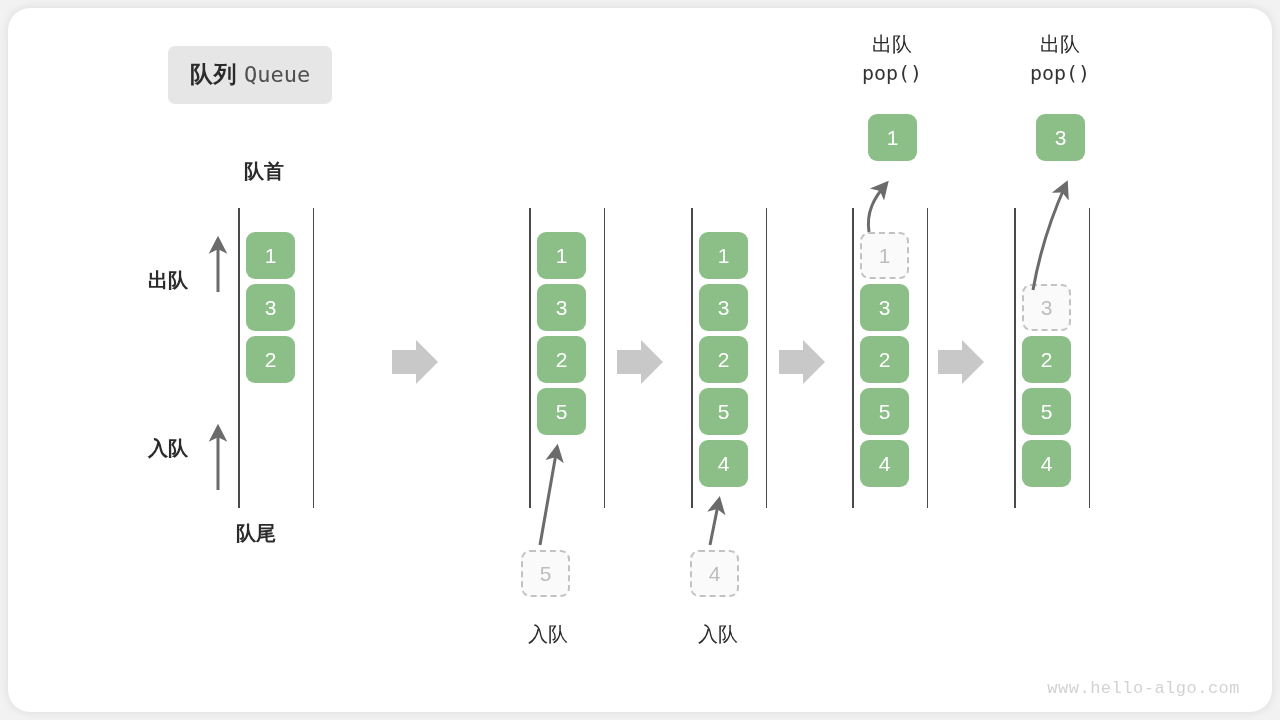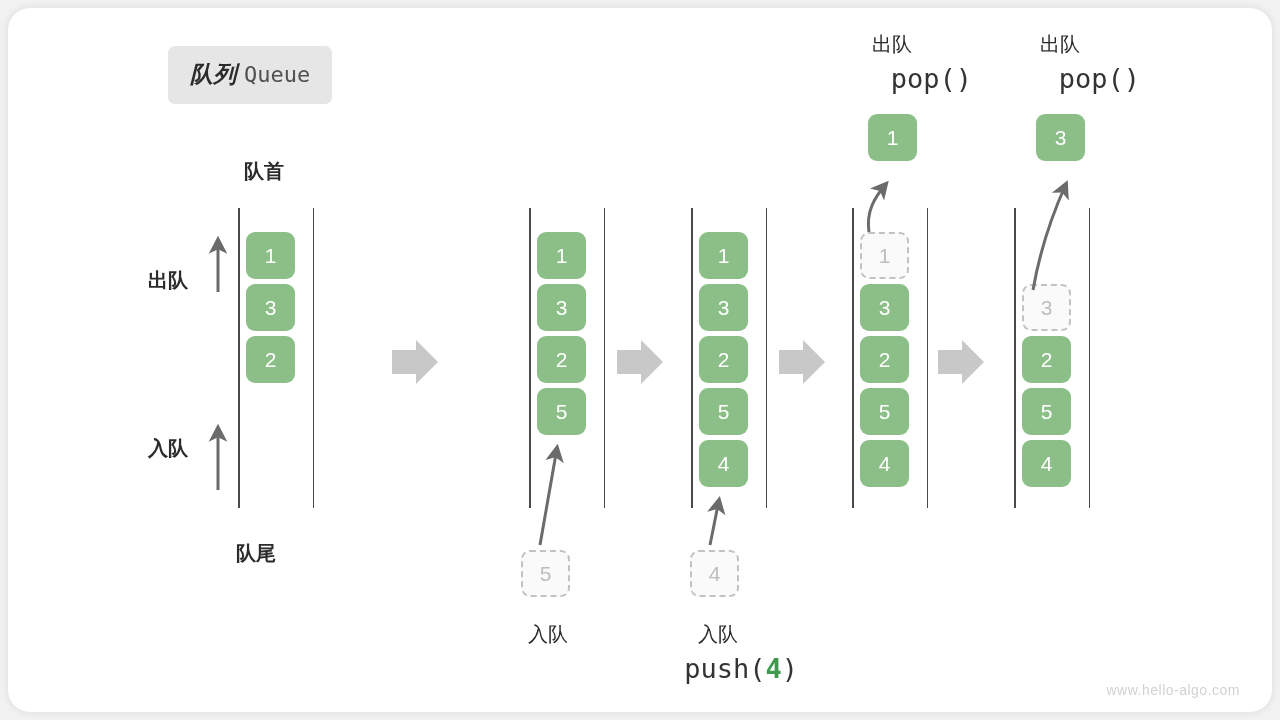--- a/index.html
+++ b/index.html
@@ -34,21 +34,20 @@
     padding: 13px 22px 14px 22px;
     background: #e6e6e6;
     border-radius: 7px;
     white-space: nowrap;
   }
   .title-cn {
     font-size: 23px;
     font-weight: bold;
     color: #2b2b2b;
     letter-spacing: 0.5px;
-    font-style: italic;
   }
   .title-en {
     font-size: 22px;
     color: #505050;
     font-family: "DejaVu Sans Mono", monospace;
     margin-left: 7px;
   }
 
   
   .column {
@@ -110,21 +109,21 @@
 
   
   .cap {
     position: absolute;
     font-size: 20px;
     font-weight: bold;
     color: #2b2b2b;
     white-space: nowrap;
   }
   .cap-head { left: 244px; top: 158px; }
-  .cap-tail { left: 236px; top: 540px; }
+  .cap-tail { left: 236px; top: 520px; }
 
   
   .side-label {
     position: absolute;
     font-size: 20px;
     font-weight: bold;
     color: #2b2b2b;
     white-space: nowrap;
   }
   .side-deq { left: 148px; top: 267px; }
@@ -136,35 +135,34 @@
     text-align: center;
     white-space: nowrap;
     line-height: 1.45;
   }
   .op-cn {
     font-size: 20px;
     color: #2b2b2b;
     font-weight: normal;
   }
   .op-code {
-    font-size: 27px;
+    font-size: 20px;
     color: #333333;
     font-family: "DejaVu Sans Mono", monospace;
-    text-align: right;
   }
   .arg { color: #3f9a4f; font-weight: bold; }
 
   
   .watermark {
     position: absolute;
     right: 40px;
     bottom: 22px;
-    font-size: 14px;
+    font-size: 17px;
     color: #d2d2d2;
-    font-family: Liberation Sans, sans-serif;
+    font-family: Liberation Mono, monospace;
     letter-spacing: 0.5px;
   }
 
   svg.overlay {
     position: absolute;
     left: 0; top: 0;
     width: 1280px;
     height: 720px;
     pointer-events: none;
   }
@@ -211,21 +209,20 @@
     <div class="rail rail-right"></div>
     <div class="cell" style="top:24px;">1</div>
     <div class="cell" style="top:76px;">3</div>
     <div class="cell" style="top:128px;">2</div>
     <div class="cell" style="top:180px;">5</div>
     <div class="cell" style="top:232px;">4</div>
   </div>
   <div class="float-cell ghost" style="left:690px; top:550px;">4</div>
   <div class="op-caption" style="left:638px; top:620px; width:160px;">
     <div class="op-cn">入队</div>
-    <div class="op-code"><span>push(</span><span class="arg">4</span><span>)</span></div>
   </div>
 
   <div class="column" style="left:852px;">
     <div class="rail rail-left"></div>
     <div class="rail rail-right"></div>
     <div class="cell ghost" style="top:24px;">1</div>
     <div class="cell" style="top:76px;">3</div>
     <div class="cell" style="top:128px;">2</div>
     <div class="cell" style="top:180px;">5</div>
     <div class="cell" style="top:232px;">4</div>

